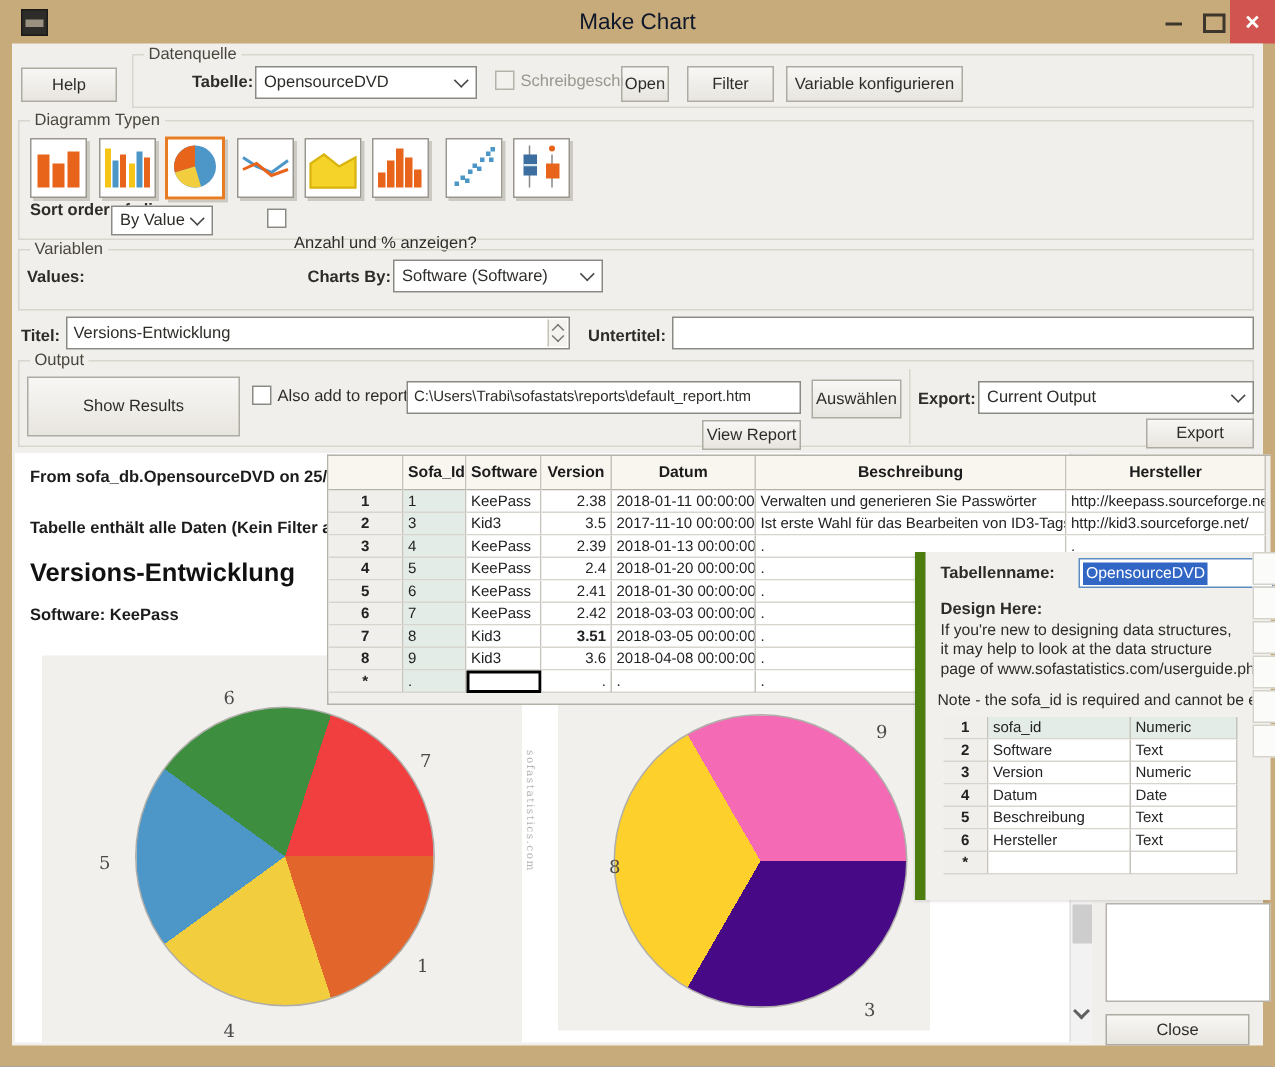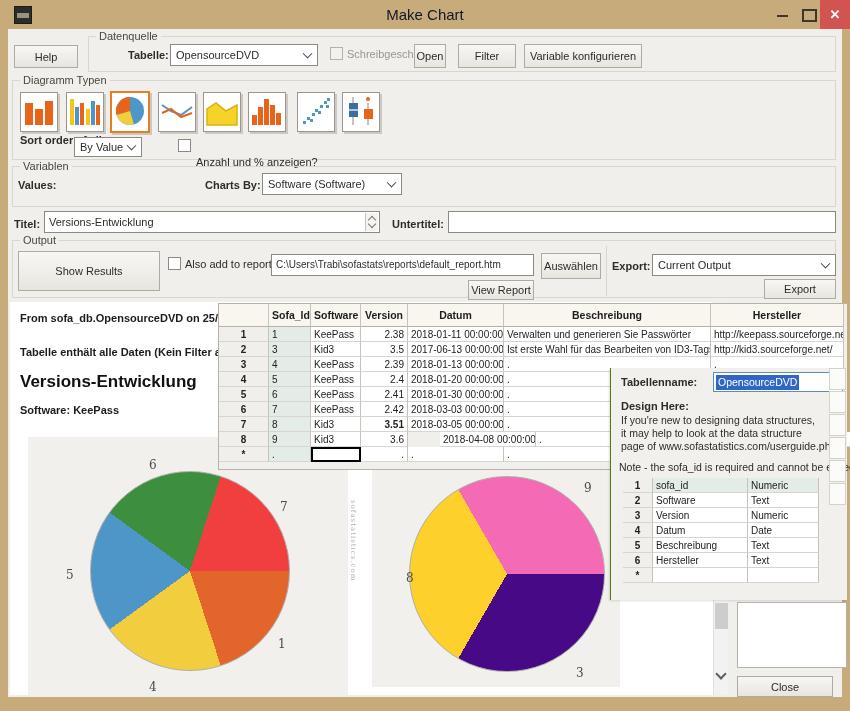--- a/index.html
+++ b/index.html
@@ -65,21 +65,21 @@
   .dgrid .cell{flex:none;border-right:1px solid #c6c3bc;border-bottom:1px solid #d8d5ce;font-size:10px;
                padding:1px 3px;white-space:nowrap;overflow:hidden;background:#fff;height:15px;line-height:13px;color:#222;}
   .dgrid .hrow .cell{background:#f9f6ef;font-weight:bold;font-size:10.5px;height:23px;line-height:21px;
                      text-align:center;border-bottom:1px solid #b5b2aa;color:#1c1c1c;}
   .dgrid .rl{background:#f1efec;font-weight:bold;text-align:center;}
   .dgrid .tint{background:#e3ece6;}
   .dgrid .num{text-align:right;}
   .dgrid .selcell{outline:2px solid #000;outline-offset:-2px;}
   
   .design{position:absolute;left:610px;top:368px;width:237px;height:232px;background:#f1f0ec;z-index:3;
-          border-left:1px solid #4d7c0f;box-shadow:-1px 1px 2px rgba(0,0,0,.12);font-size:10.5px;color:#2e2c28;}
+          border-left:7px solid #4d7c0f;box-shadow:-1px 1px 2px rgba(0,0,0,.12);font-size:10.5px;color:#2e2c28;}
   .design .txt{position:absolute;white-space:nowrap;font-size:10.5px;color:#2e2c28;}
   .tname-input{position:absolute;left:102px;top:4px;width:130px;height:20px;background:#fff;border:1px solid #5c8cc0;}
   .tname-sel{position:absolute;left:2px;top:2px;background:#3166c5;color:#fff;font-size:10.5px;padding:0 2px;line-height:15px;}
   .side-strip{position:absolute;left:218px;top:0;width:17px;}
   .side-strip .sbx{width:17px;height:22px;background:#fbfbf9;border:1px solid #d5d2ca;margin-bottom:1px;}
   .white-box{position:absolute;left:737px;top:602px;width:110px;height:66px;background:#fff;border:1px solid #b5b2aa;z-index:3;}
   .close-btn{position:absolute;left:737px;top:676px;width:96px;height:21px;z-index:4;}
   .vline{position:absolute;width:1px;background:#d9d6cd;}
 </style>
 </head>
@@ -278,21 +278,21 @@
           <div class="cell num" style="width: 47px;">2.38</div>
           <div class="cell" style="width: 96px;">2018-01-11 00:00:00</div>
           <div class="cell" style="width: 207px;">Verwalten und generieren Sie Passwörter</div>
           <div class="cell" style="width: 133px;">http://keepass.sourceforge.net/</div>
         </div>
         <div class="row">
           <div class="cell rl" style="width: 50px;">2</div>
           <div class="cell tint" style="width: 42px;">3</div>
           <div class="cell" style="width: 50px;">Kid3</div>
           <div class="cell num" style="width: 47px;">3.5</div>
-          <div class="cell" style="width: 96px;">2017-06-13 00:00:00</div>
+          <div class="cell" style="width: 96px;">2017-11-10 00:00:00</div>
           <div class="cell" style="width: 207px;">Ist erste Wahl für das Bearbeiten von ID3-Tags</div>
           <div class="cell" style="width: 133px;">http://kid3.sourceforge.net/</div>
         </div>
         <div class="row">
           <div class="cell rl" style="width: 50px;">3</div>
           <div class="cell tint" style="width: 42px;">4</div>
           <div class="cell" style="width: 50px;">KeePass</div>
           <div class="cell num" style="width: 47px;">2.39</div>
           <div class="cell" style="width: 96px;">2018-01-13 00:00:00</div>
           <div class="cell" style="width: 207px;">.</div>
@@ -332,21 +332,21 @@
           <div class="cell num" style="width: 47px; font-weight: bold;">3.51</div>
           <div class="cell" style="width: 96px;">2018-03-05 00:00:00</div>
           <div class="cell" style="width: 207px;">.</div>
           <div class="cell" style="width: 133px;"></div>
         </div>
         <div class="row">
           <div class="cell rl" style="width: 50px;">8</div>
           <div class="cell tint" style="width: 42px;">9</div>
           <div class="cell" style="width: 50px;">Kid3</div>
           <div class="cell num" style="width: 47px;">3.6</div>
-          <div class="cell" style="width: 96px; margin-left: 32px;">2018-04-08 00:00:00</div>
+          <div class="cell" style="width: 96px;">2018-04-08 00:00:00</div>
           <div class="cell" style="width: 207px;">.</div>
           <div class="cell" style="width: 133px;"></div>
         </div>
         <div class="row">
           <div class="cell rl" style="width: 50px;">*</div>
           <div class="cell tint" style="width: 42px;">.</div>
           <div class="cell selcell" style="width: 50px;"></div>
           <div class="cell num" style="width: 47px;">.</div>
           <div class="cell" style="width: 96px;">.</div>
           <div class="cell" style="width: 207px;">.</div>

